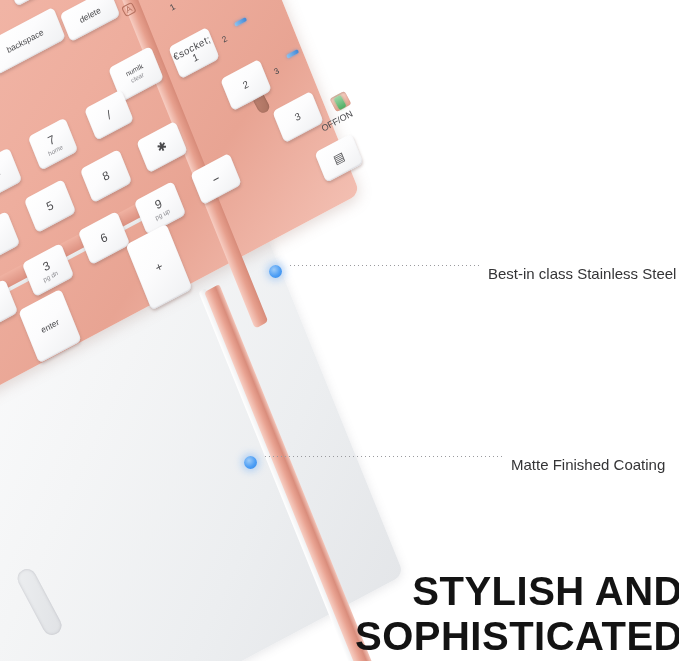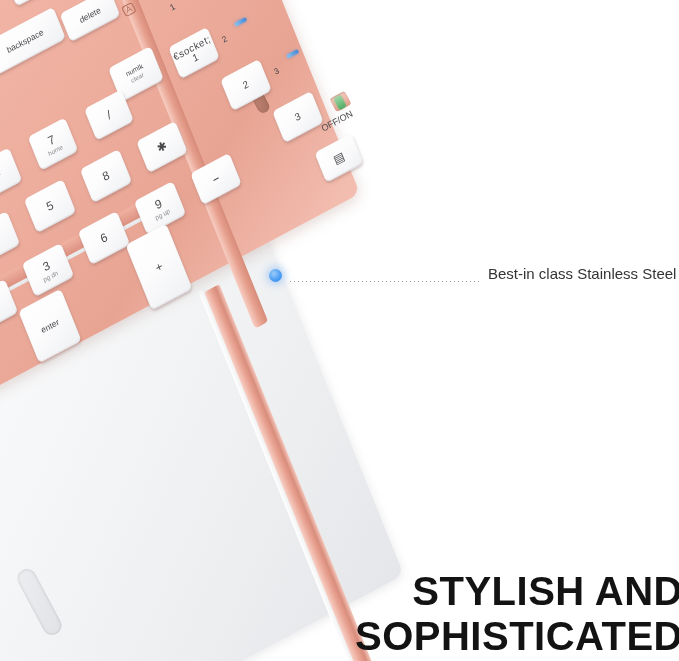--- a/index.html
+++ b/index.html
@@ -112,21 +112,21 @@
     background:linear-gradient(180deg,#f9d3c8,#e5a08e);
     transform:rotate(-28deg);
     box-shadow:inset 0 1px 2px rgba(150,95,80,.45);
   }
   .caps{
     position:absolute;font-size:9px;color:#b5705f;transform:rotate(-28deg);
     border:1px solid #b5705f;border-radius:3px;padding:0 2px;line-height:1.05;
   }
 
   
-  .anno{position:absolute;display:flex;align-items:flex-end;}
+  .anno{position:absolute;display:flex;align-items:flex-start;}
   .dot{
     width:13px;height:13px;border-radius:50%;
     background:radial-gradient(circle at 38% 35%,#9dcbf8 0%,#4d9ef5 55%,#2f86e8 100%);
     box-shadow:0 0 7px 3px rgba(90,160,245,.35);
     flex:none;
   }
   .leader{
     height:1px;flex:none;
     background-image:repeating-linear-gradient(90deg,#9a9a9e 0 1px,transparent 1px 4px);
   }
@@ -257,19 +257,24 @@
       <span class="pri">enter</span>
     </div>
   </div>
 
   <div class="anno" style="left:269px;top:265px;">
     <div class="dot"></div>
     <div class="leader" style="width:190px;margin:0 8px;"></div>
     <div class="anno-label">Best-in class Stainless Steel</div>
   </div>
 
+  <div class="anno" style="left:244px;top:456px;">
+    <div class="dot"></div>
+    <div class="leader" style="width:238px;margin:0 8px;"></div>
+    <div class="anno-label">Matte Finished Coating</div>
+  </div>
 
   <div class="headline">
     <div>STYLISH AND</div>
     <div>SOPHISTICATED</div>
   </div>
 
 </div>
 
 </body></html>

